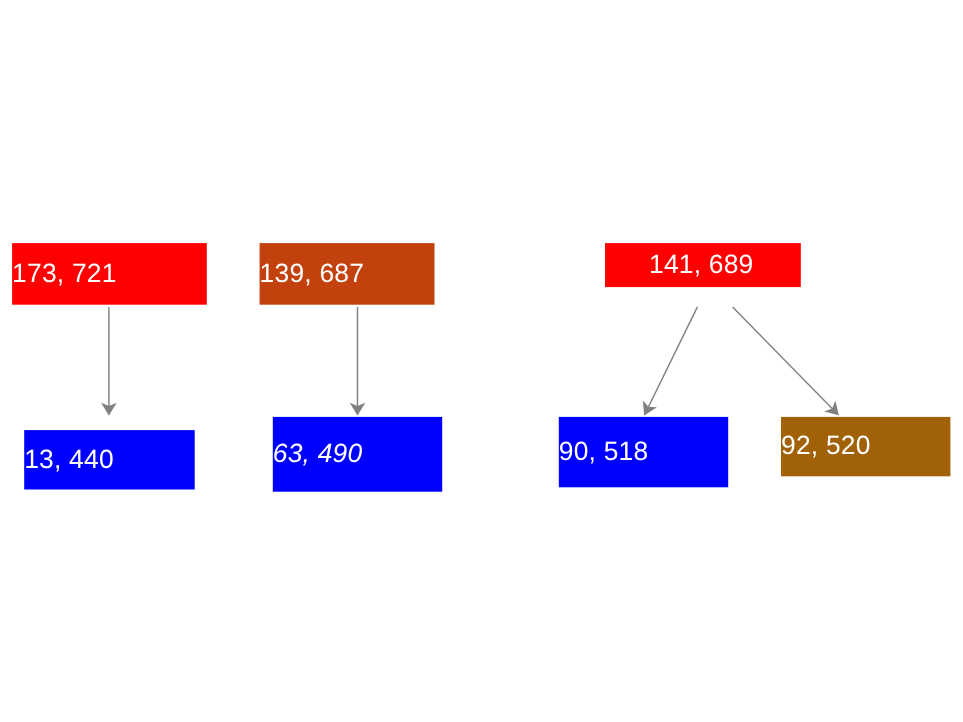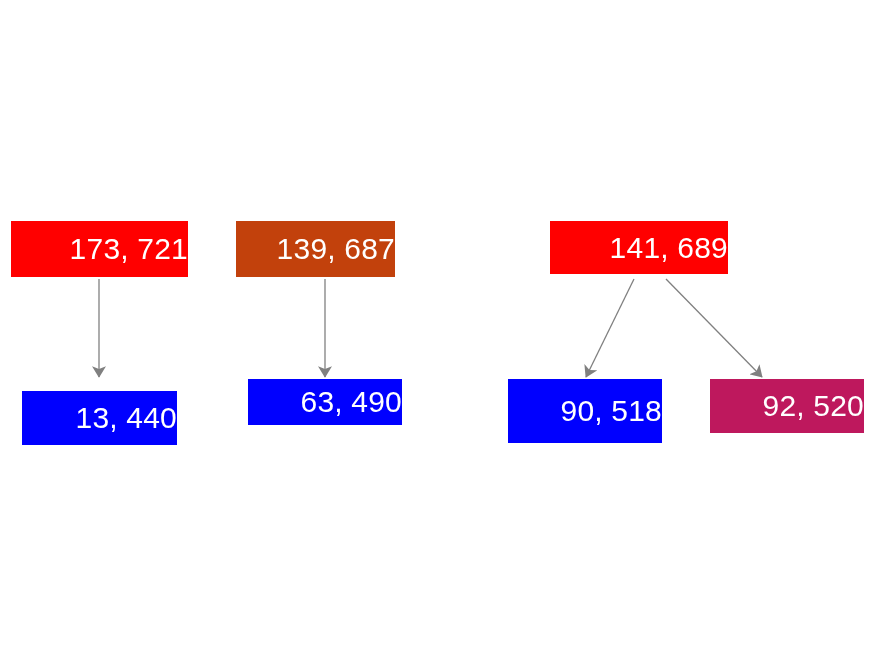--- a/index.html
+++ b/index.html
@@ -24,25 +24,25 @@
     left: 0;
     top: 0;
     width: 875px;
     height: 656px;
     pointer-events: none;
   }
   .node {
     position: absolute;
     display: flex;
     align-items: center;
-    justify-content: flex-end;
+    justify-content: flex-start;
     box-sizing: border-box;
     color: #ffffff;
     font-family: "Liberation Sans", sans-serif;
-    font-size: 30px;
+    font-size: 24px;
     line-height: 1;
     letter-spacing: 0.2px;
     white-space: nowrap;
     user-select: none;
   }
   .node-parent {
     background: #ff0000;
   }
   .node-child {
     background: #0000ff;
@@ -73,27 +73,27 @@
   <div id="nodes-layer">
       <div class="node node-parent" style="left: 11px; top: 221px; width: 177px; height: 56px; background: rgb(255, 0, 0);">
         <span class="node-label" style="color: rgb(255, 255, 255);">173, 721</span>
       </div>
       <div class="node node-child" style="left: 22px; top: 391px; width: 155px; height: 54px; background: rgb(0, 0, 255);">
         <span class="node-label" style="color: rgb(255, 255, 255);">13, 440</span>
       </div>
       <div class="node node-parent" style="left: 236px; top: 221px; width: 159px; height: 56px; background: #c2410c;">
         <span class="node-label" style="color: rgb(255, 255, 255);">139, 687</span>
       </div>
-      <div class="node node-child" style="left: 248px; top: 379px; width: 154px; height: 46px; background: rgb(0, 0, 255);">
+      <div class="node node-child" style="left: 248px; top: 379px; width: 154px; height: 68px; background: rgb(0, 0, 255); font-style: italic;">
         <span class="node-label" style="color: rgb(255, 255, 255);">63, 490</span>
       </div>
-      <div class="node node-parent" style="left: 550px; top: 221px; width: 178px; height: 53px; background: rgb(255, 0, 0);">
+      <div class="node node-parent" style="left: 550px; top: 221px; width: 178px; height: 40px; background: rgb(255, 0, 0); padding-left: 40px;">
         <span class="node-label" style="color: rgb(255, 255, 255);">141, 689</span>
       </div>
       <div class="node node-child" style="left: 508px; top: 379px; width: 154px; height: 64px; background: rgb(0, 0, 255);">
         <span class="node-label" style="color: rgb(255, 255, 255);">90, 518</span>
       </div>
-      <div class="node node-child" style="left: 710px; top: 379px; width: 154px; height: 54px; background: #be185d;">
+      <div class="node node-child" style="left: 710px; top: 379px; width: 154px; height: 54px; background: #a16207;">
         <span class="node-label" style="color: rgb(255, 255, 255);">92, 520</span>
       </div>
     </div>
 
 </div>
 
 </body></html>

